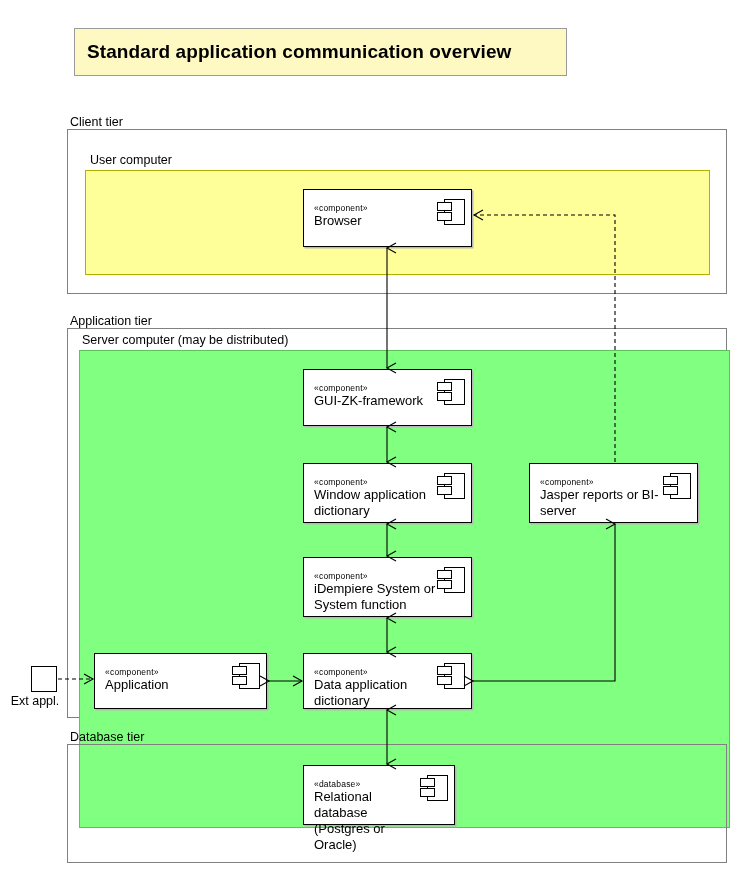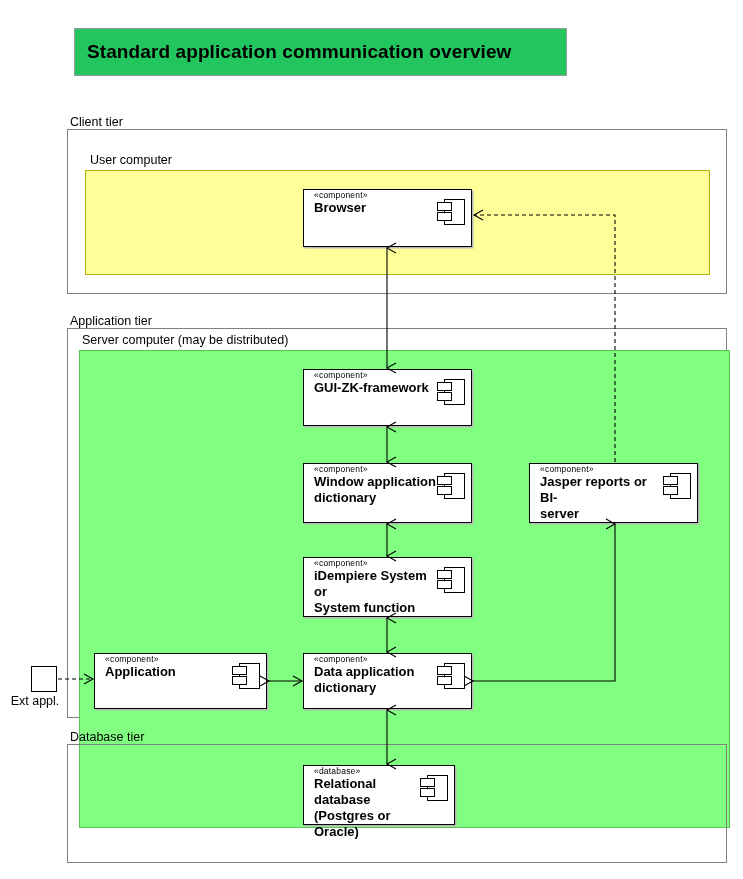--- a/index.html
+++ b/index.html
@@ -3,40 +3,40 @@
 <meta charset="utf-8">
 <style>
   html,body{margin:0;padding:0;background:#ffffff;}
   body{width:743px;height:879px;position:relative;
        font-family:"Liberation Sans","DejaVu Sans",sans-serif;
        color:#000;overflow:hidden;}
   .abs{position:absolute;box-sizing:border-box;}
 
   
   #title-box{left:74px;top:28px;width:493px;height:48px;
-             border:1px solid #9a9a9a;background:#22c55e;
+             border:1px solid #9a9a9a;background:#fef9c3;
              display:flex;align-items:center;}
   #title-text{font-size:19px;font-weight:bold;padding-left:12px;letter-spacing:.1px;}
 
   
   .tier-label{font-size:12.5px;line-height:14px;}
   .tier-frame{border:1px solid #808080;background:transparent;}
 
   
   .node-label{font-size:12.5px;line-height:14px;}
   .node-panel{border:1px solid;}
   .yellow{background:#ffff99;border-color:#b0b000;}
   .green{background:#80ff80;border-color:#5ac45a;}
 
   
   .cbox{background:#ffffff;border:1px solid #000000;
         box-shadow:1.5px 1.5px 0 0 #b8b8b8;}
   .cbox .stereo{font-size:8.5px;line-height:10px;letter-spacing:.2px;
-                padding:0 0 0 10px;}
-  .cbox .cname{font-size:13px;line-height:16px;padding:0 34px 0 10px;font-weight:bold;}
+                padding:13px 0 0 10px;}
+  .cbox .cname{font-size:13px;line-height:16px;padding:0 34px 0 10px;}
 
   
   .cicon{position:absolute;right:8px;top:9px;width:26px;height:24px;}
   .cicon .body{position:absolute;left:7px;top:0;width:19px;height:24px;
                border:1.6px solid #000;background:#fff;}
   .cicon .tab{position:absolute;left:0;width:13px;height:7px;
               border:1.6px solid #000;background:#fff;}
   .cicon .tab.t1{top:3px;}
   .cicon .tab.t2{top:13px;}
 

